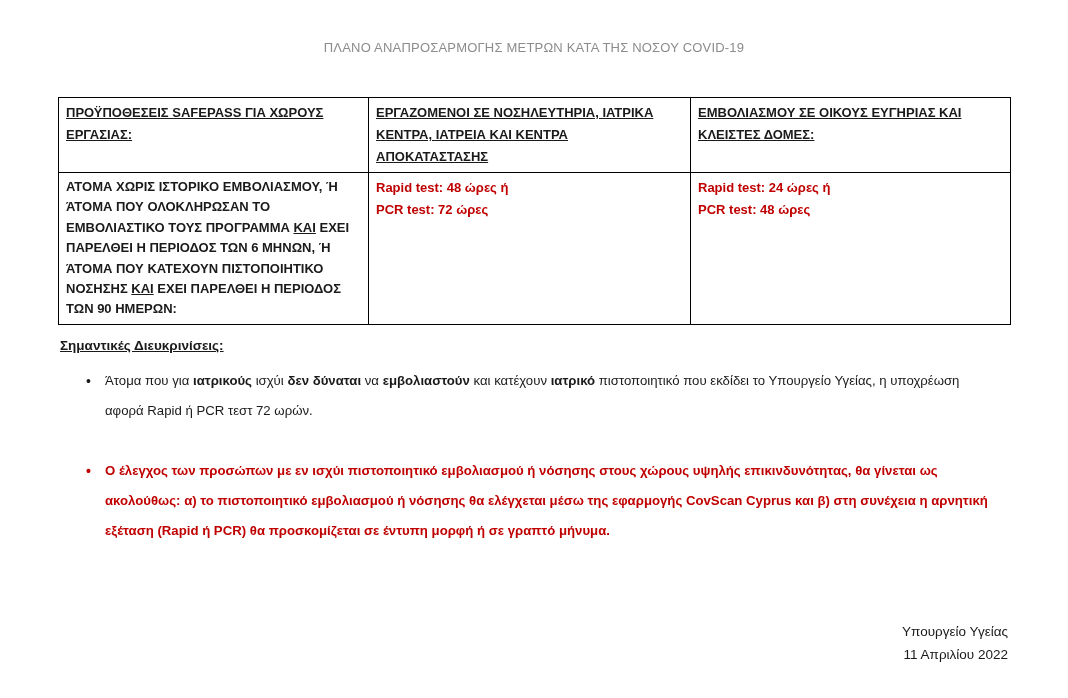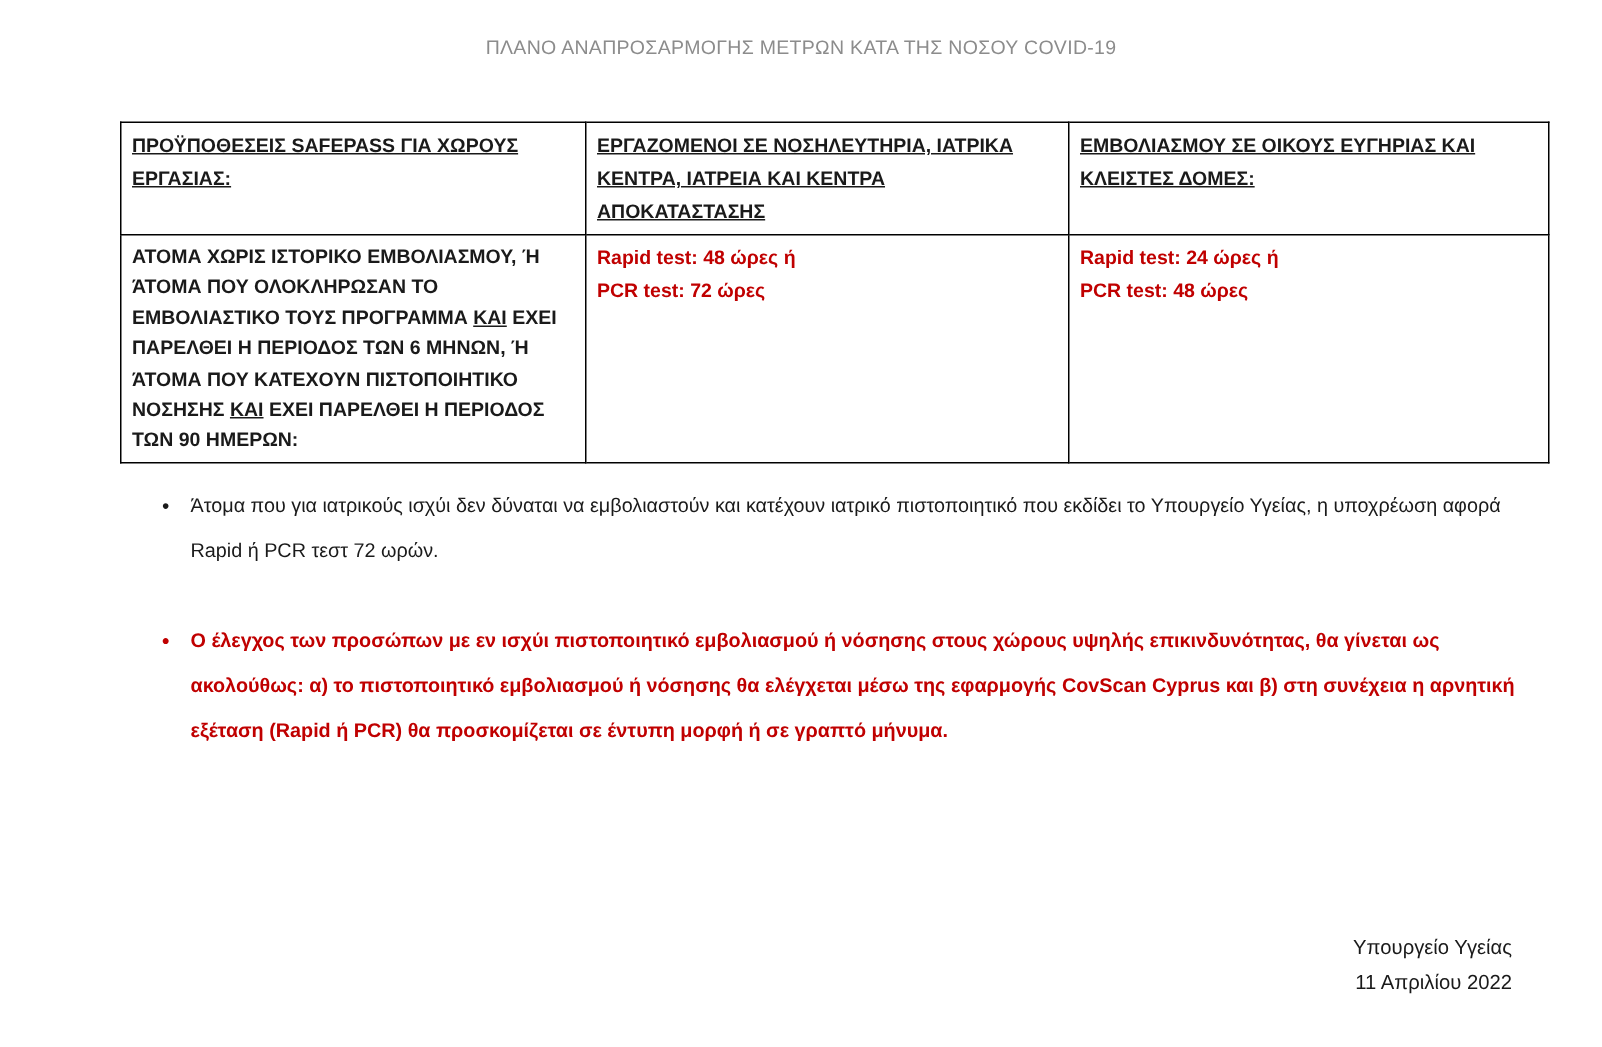--- a/index.html
+++ b/index.html
@@ -13,28 +13,28 @@
   .page {
     position: relative;
     width: 1068px;
     height: 698px;
     background: #ffffff;
     font-family: "Liberation Sans", "DejaVu Sans", sans-serif;
     color: var(--color-text_black);
     overflow: hidden;
   }
   .doc-title {
-    padding-top: 24px;
+    padding-top: 40px;
     text-align: center;
     font-size: 13px;
     letter-spacing: 0.2px;
     color: var(--color-title_gray);
   }
   .content {
-    padding: 0 80px;
+    padding: 0 58px;
   }
   table.safepass-table {
     margin-top: 42px;
     border-collapse: collapse;
     table-layout: fixed;
     width: 952px;
   }
   table.safepass-table td {
     border: 1.4px solid var(--color-border_black);
     vertical-align: top;
@@ -50,21 +50,21 @@
   td.cond-cell {
     line-height: 20.4px;
   }
   tr.cond-row-1 td { height: 143px; }
   tr.cond-row-2 td { height: 90px; }
   td.red-cell {
     color: var(--color-accent_red);
     line-height: 22px;
   }
   .u { text-decoration: underline; }
-  .b { font-weight: normal; }
+  .b { font-weight: bold; }
   .notes {
     margin-top: 13px;
   }
   .notes-heading {
     font-size: 13.5px;
     font-weight: bold;
     text-decoration: underline;
     margin-left: 2px;
   }
   .bullet {
@@ -128,20 +128,21 @@
             </td>
           <td class="red-cell">
               <div>Rapid test: 24 ώρες ή</div>
               <div>PCR test: 48 ώρες</div>
             </td>
         </tr>
       </tbody>
     </table>
 
     <div class="notes">
+      <div class="notes-heading">Σημαντικές Διευκρινίσεις:</div>
 
       <div class="bullet black-note">
         <span class="marker">•</span>
         <div class="bullet-text"><span>Άτομα που για </span><span class="b">ιατρικούς</span><span> ισχύι </span><span class="b">δεν δύναται</span><span> να </span><span class="b">εμβολιαστούν</span><span> και κατέχουν </span><span class="b">ιατρικό</span><span> πιστοποιητικό που εκδίδει το Υπουργείο Υγείας, η υποχρέωση αφορά Rapid ή PCR τεστ 72 ωρών.</span></div>
       </div>
 
       <div class="bullet red-note">
         <span class="marker">•</span>
         <div class="bullet-text">Ο έλεγχος των προσώπων με εν ισχύι πιστοποιητικό εμβολιασμού ή νόσησης στους χώρους υψηλής επικινδυνότητας, θα γίνεται ως ακολούθως: α) το πιστοποιητικό εμβολιασμού ή νόσησης θα ελέγχεται μέσω της εφαρμογής CovScan Cyprus και β) στη συνέχεια η αρνητική εξέταση (Rapid ή PCR) θα προσκομίζεται σε έντυπη μορφή ή σε γραπτό μήνυμα.</div>
       </div>

